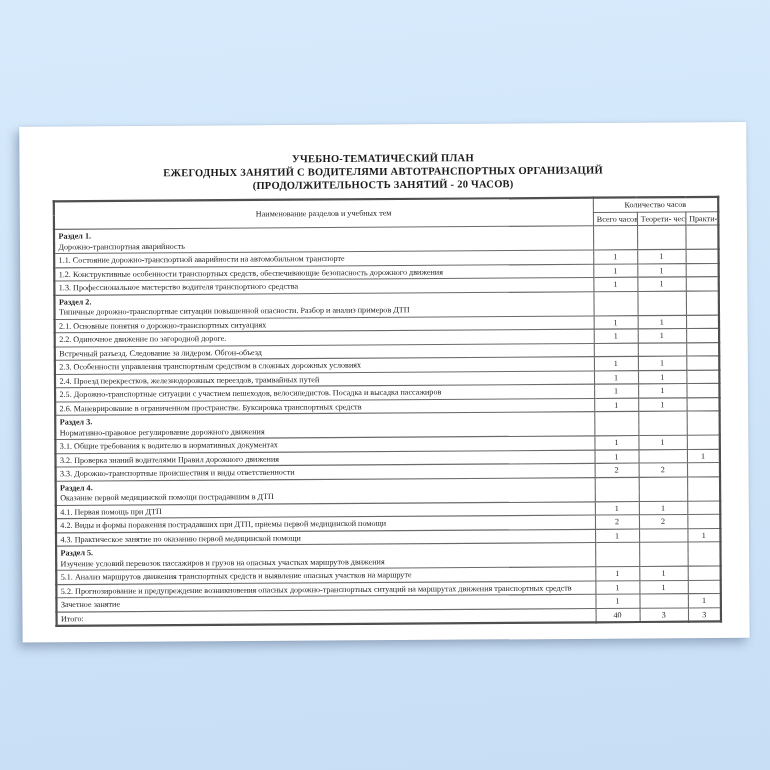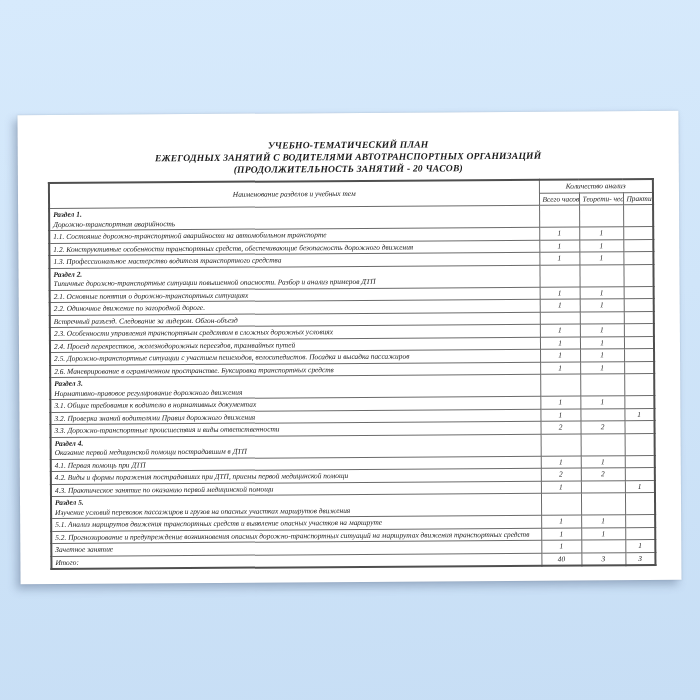--- a/index.html
+++ b/index.html
@@ -3,21 +3,20 @@
 <meta charset="utf-8">
 <style>
   html,body{margin:0;padding:0;}
   body{
     width:700px;height:700px;overflow:hidden;
     font-family:"Liberation Serif","DejaVu Serif",serif;
   }
   .scene{
     position:relative;width:700px;height:700px;
     background:linear-gradient(175deg,var(--backdrop-top,#d7eafc) 0%,#d0e5f9 45%,var(--backdrop-bottom,#c7def5) 100%);
-    font-style:italic;
   }
   .page{
     position:absolute;left:19px;top:113px;width:661px;height:469px;
     background:var(--page-bg,#ffffff);
     transform:rotate(-0.38deg);
     box-shadow:-4px 5px 9px rgba(96,114,142,0.45), 0 0 2px rgba(110,125,150,0.35);
     color:var(--text-color,#1c1c1c);
   }
   .doc-title{
     padding-top:26px;text-align:center;font-weight:bold;
@@ -59,21 +58,21 @@
     <table class="plan">
       <colgroup>
         <col class="c-name">
           <col class="c-total">
           <col class="c-theory">
           <col class="c-pract">
       </colgroup>
       <thead>
         <tr>
           <th rowspan="2">Наименование разделов и учебных тем</th>
-          <th colspan="3">Количество анализ</th>
+          <th colspan="3">Количество часов</th>
         </tr>
         <tr>
           <th class="sub">Всего
 часов</th>
           <th class="sub">Теорети-
 ческих</th>
           <th class="sub">Практи-
 ческих</th>
         </tr>
       </thead>

